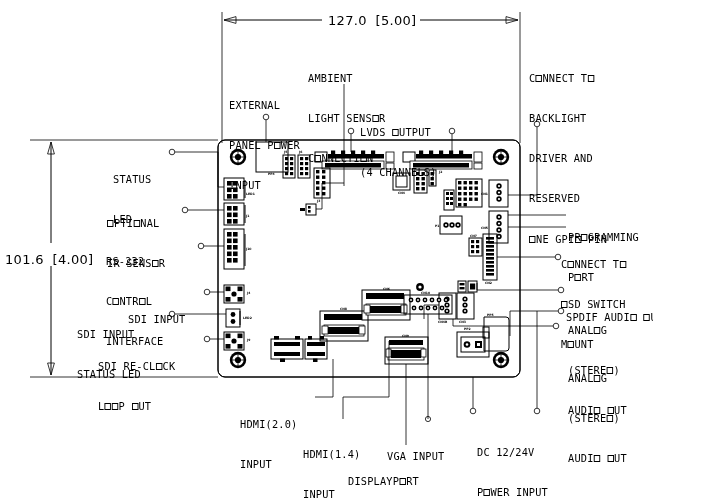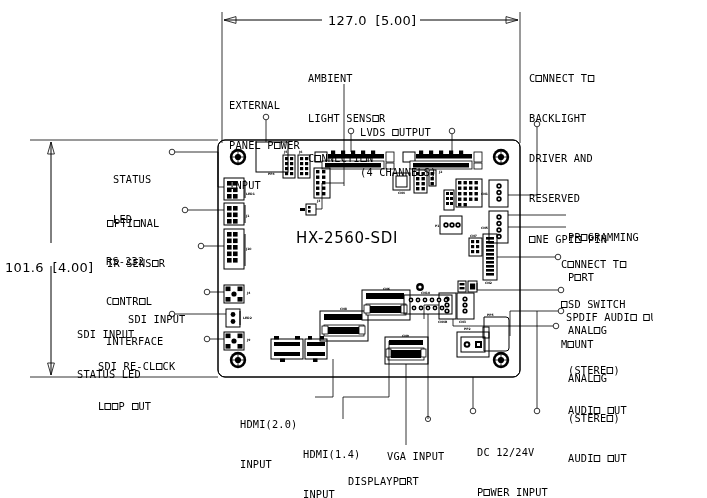--- a/index.html
+++ b/index.html
@@ -558,23 +558,22 @@
       <line class="lnthin" x1="473" y1="408" x2="473" y2="377"></line>
 
       <circle cx="537" cy="411" r="2.8" class="lnthin" fill="none"></circle>
       <line class="lnthin" x1="537" y1="408" x2="537" y2="311"></line>
     </g>
 
     <rect class="ln" x="218" y="140" width="302" height="237" rx="7" ry="7" fill="none"></rect>
   </svg>
 
   <div class="dimtext" style="left:328px;top:13px;">127.0  [5.00]</div>
-  <div class="dimtext" style="left:5px;top:260px;">101.6  [4.00]</div>
-
-  <div class="boardtitle" style="left:296px;top:229px;">HX-2560-SDI</div>
+  <div class="dimtext" style="left:5px;top:252px;">101.6  [4.00]</div>
+
 
   <div class="cadtext" style="left:113px;top:146px;">
     <div>STATUS</div>
     <div>LED</div>
   </div>
 
   <div class="cadtext" style="left:107px;top:190px;">
     <div><span class="sq"></span>PTI<span class="sq"></span>NAL</div>
     <div>IR SENS<span class="sq"></span>R</div>
   </div>

